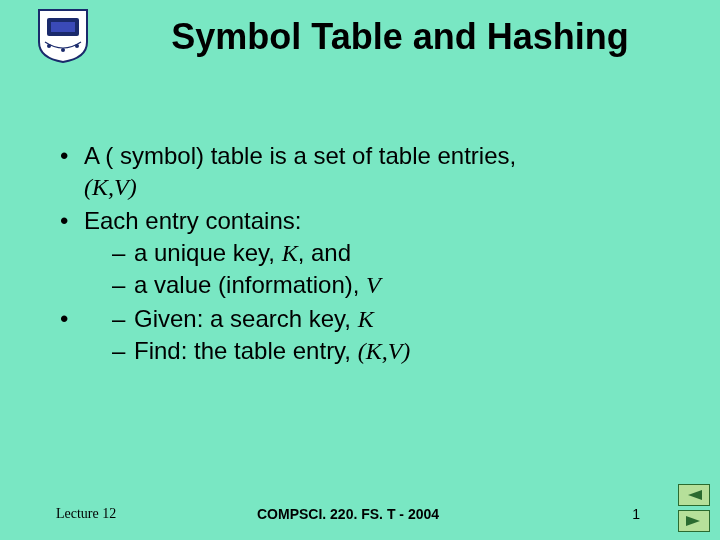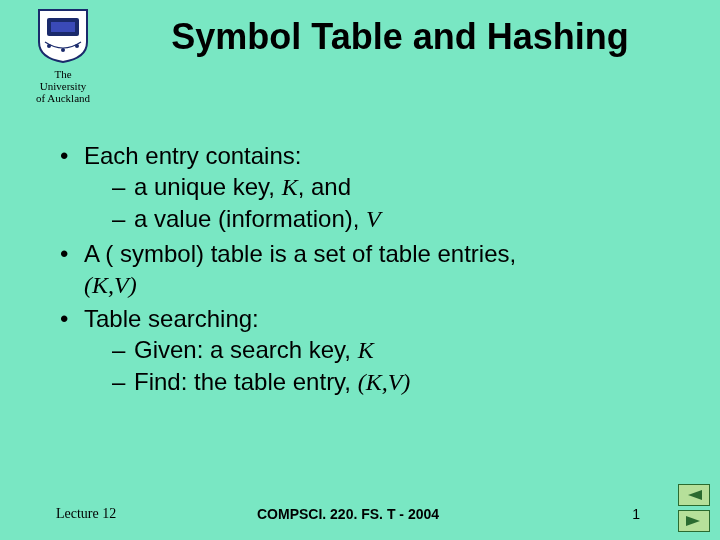--- a/index.html
+++ b/index.html
@@ -108,48 +108,42 @@
     <svg width="52" height="56" viewBox="0 0 52 56">
       <path d="M2 2 H50 V34 Q50 50 26 54 Q2 50 2 34 Z" fill="#fff" stroke="#1a2a6b" stroke-width="2"></path>
       <rect x="10" y="10" width="32" height="18" rx="2" fill="#1a2a6b"></rect>
       <rect x="14" y="14" width="24" height="10" fill="#3a4ab8"></rect>
       <path d="M8 34 Q26 46 44 34" stroke="#1a2a6b" stroke-width="1.2" fill="none"></path>
       <circle cx="12" cy="38" r="2" fill="#1a2a6b"></circle>
       <circle cx="26" cy="42" r="2" fill="#1a2a6b"></circle>
       <circle cx="40" cy="38" r="2" fill="#1a2a6b"></circle>
     </svg>
   </div>
-  <div class="uni-text">
-    <div>The</div>
-    <div>University</div>
-    <div>of Auckland</div>
-  </div>
 </div>
 
 <h1 class="title">Symbol Table and Hashing</h1>
 
 <div class="content">
   <ul>
+    <li>
+      <span>A ( symbol) table is a set of  table entries, </span><br>
+      <span class="it">(K,V)</span>
+    </li>
     <li>
       <span>Each entry contains:</span>
       <ul class="sub">
         <li>
           <span>a unique  key, </span><span class="it">K</span><span>, and</span>
         </li>
         <li>
           <span>a  value (information), </span><span class="it">V</span>
         </li>
       </ul>
     </li>
     <li>
-      <span>A ( symbol) table is a set of  table entries, </span><br>
-      <span class="it">(K,V)</span>
-    </li>
-    <li>
-      <span>Table searching:</span>
       <ul class="sub">
         <li>
           <span>Given: a search key, </span><span class="it">K</span>
         </li>
         <li>
           <span>Find: the table entry, </span><span class="it">(K,V)</span>
         </li>
       </ul>
     </li>
   </ul>

